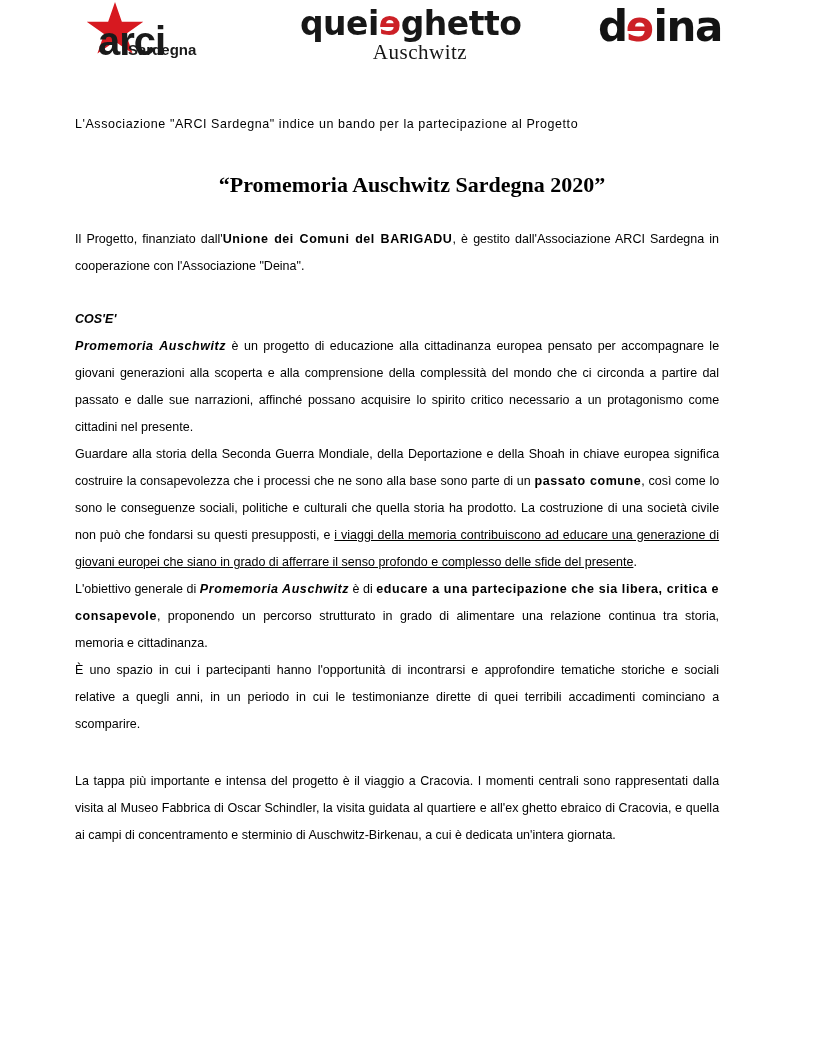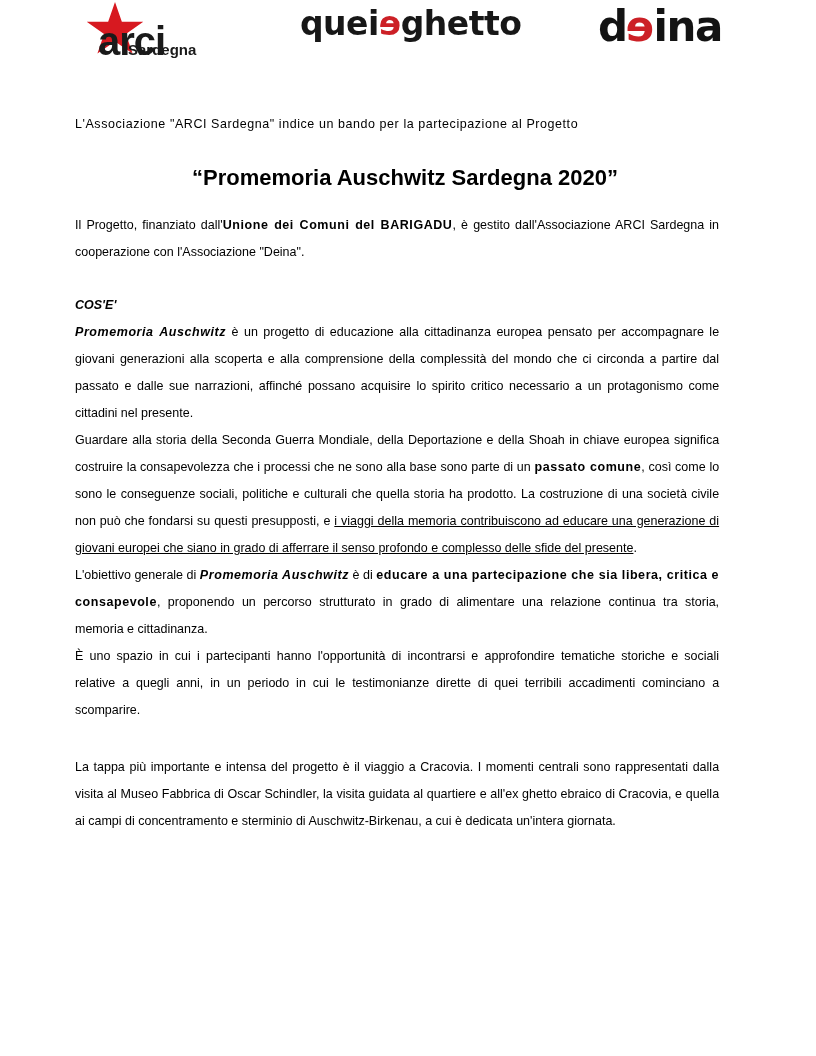--- a/index.html
+++ b/index.html
@@ -146,27 +146,27 @@
     color: #000000;
     margin: 0;
     -webkit-font-smoothing: none;
     transform: scaleX(0.94);
     transform-origin: left top;
     width: 106.4%;
   }
   .para.nojust  { text-align: left; }
 
   .title {
-    font-family: Liberation Sans, sans-serif;
+    font-family: Liberation Serif, serif;
     font-size: 22px;
     font-weight: bold;
     text-align: center;
     line-height: 30px;
     color: #000000;
-    margin: 8px;
+    margin: 15px;
     transform: none;
     width: 100%;
   }
 
   b  { font-weight: bold; }
   .bi { font-weight: bold; font-style: italic; }
   .ul { text-decoration: underline; }
   .sp { letter-spacing: 0.6px; }
 
   .gap-sm  { height: 10px; }
@@ -182,20 +182,21 @@
   <div class="logo-band">
 
     <div class="logo-arci">
       <div class="arci-star"></div>
       <div class="arci-word">arci</div>
       <div class="arci-sub">Sardegna</div>
     </div>
 
     <div class="logo-promemoria">
       <div class="prom-word"><span>quei</span><span class="e-red">e</span><span>ghetto</span></div>
+      <div class="prom-sub">Auschwitz</div>
     </div>
 
     <div class="logo-deina">
       <div class="deina-word"><span>d</span><span class="e-red">e</span><span>ina</span></div>
     </div>
 
   </div>
 
   <div class="content">
 

